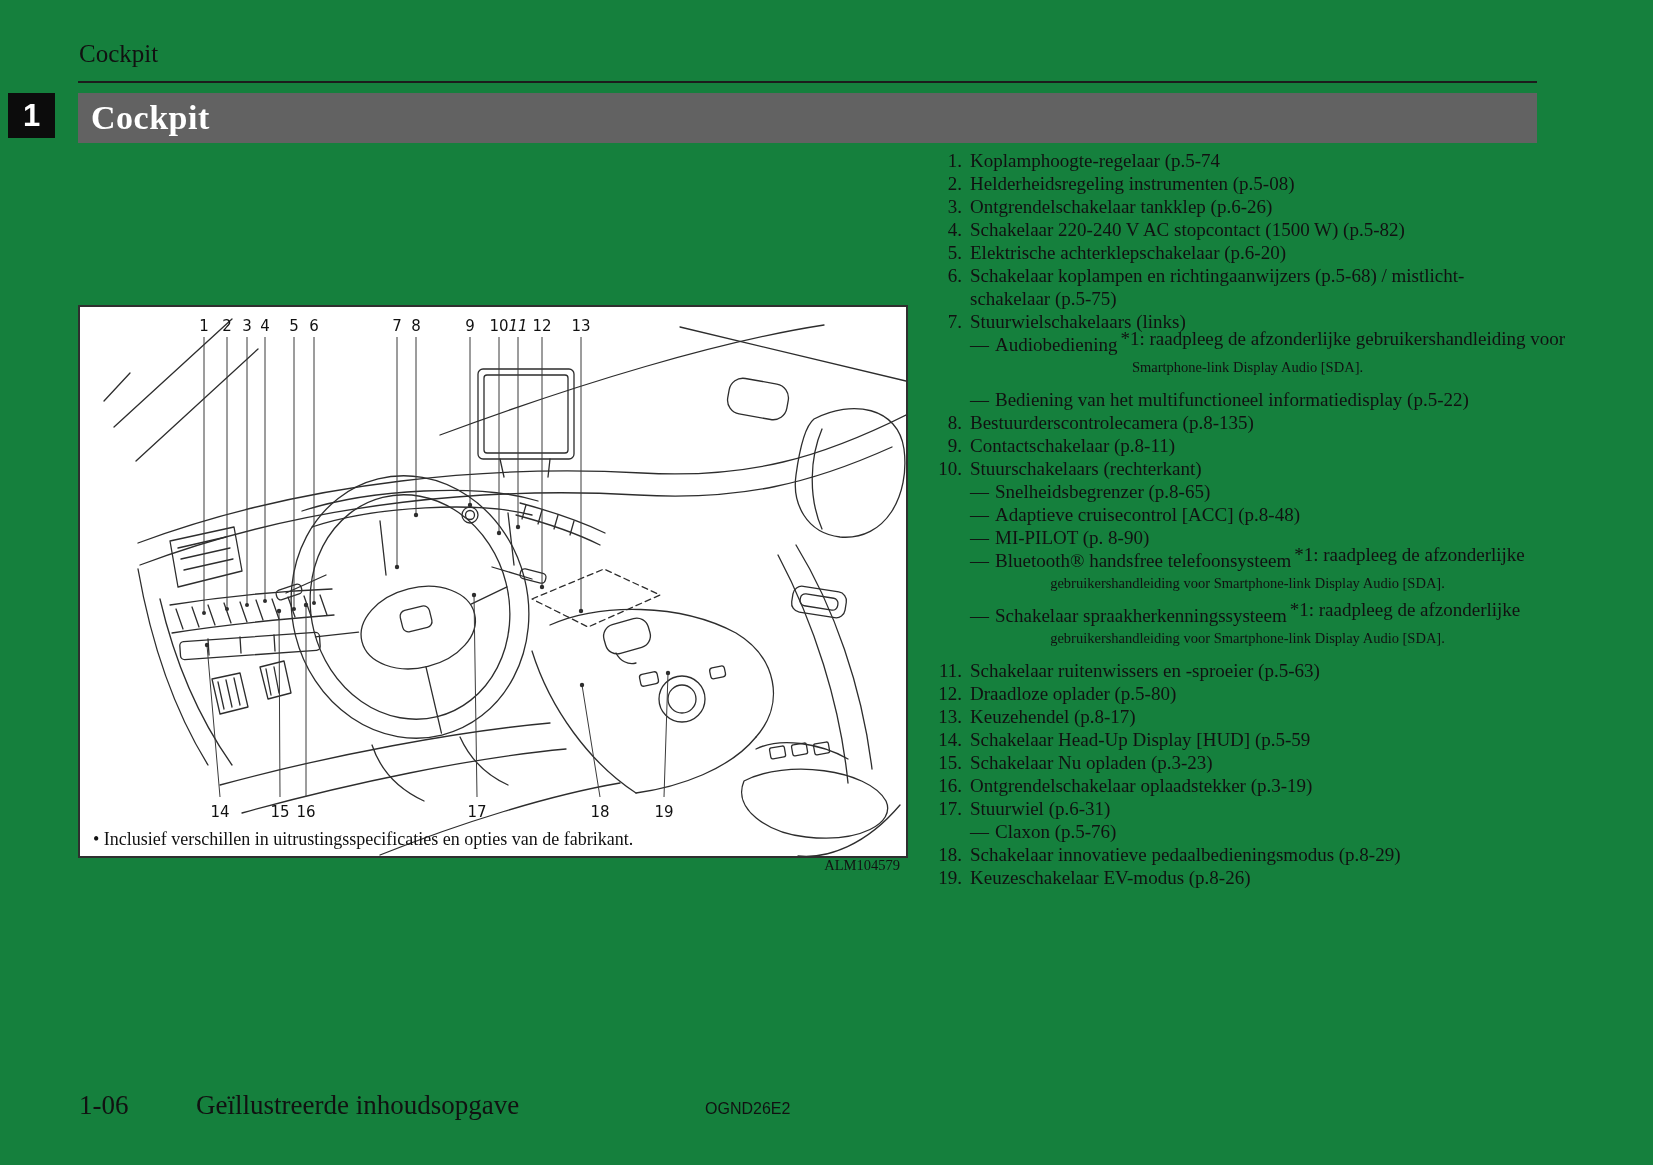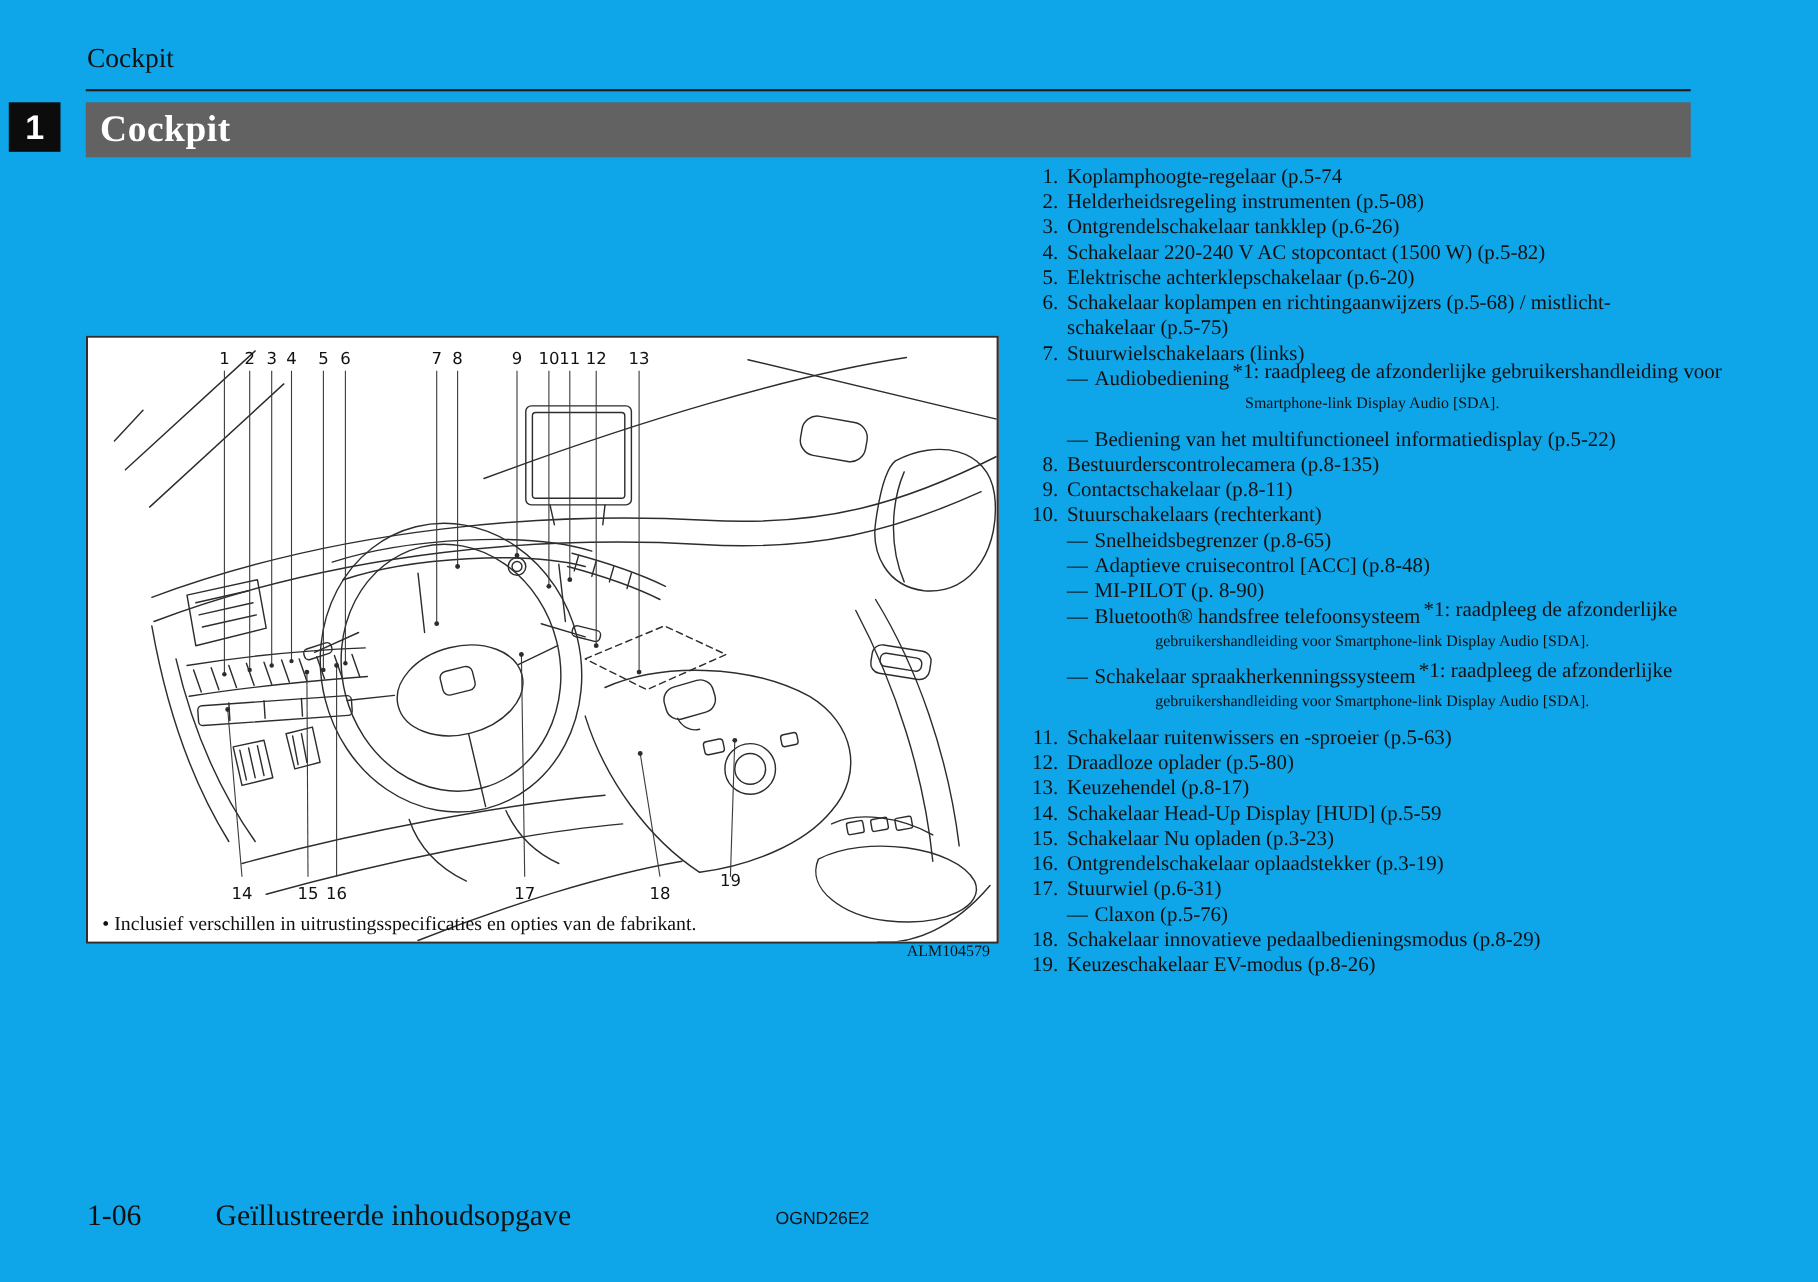--- a/index.html
+++ b/index.html
@@ -1,16 +1,16 @@
 <!DOCTYPE html>
 <html><head>
 <meta charset="utf-8">
 <style>
   html,body{margin:0;padding:0;background:#ffffff;}
-  .page{position:relative;width:1653px;height:1165px;background:#0ea5e9;
+  .page{position:relative;width:1653px;height:1165px;background:#15803d;
         font-family:"Liberation Serif",serif;color:#111;overflow:hidden;}
 
   .running-header{position:absolute;left:79px;top:40px;font-size:25px;}
   .header-rule{position:absolute;left:78px;top:81px;width:1459px;height:2px;background:#1c1c1c;}
 
   .chapter-tab{position:absolute;left:8px;top:93px;width:47px;height:45px;background:#0c0c0c;
                color:#fff;font-family:"Liberation Sans",sans-serif;font-weight:bold;font-size:31px;
                display:flex;align-items:center;justify-content:center;}
   .section-banner{position:absolute;left:78px;top:93px;width:1459px;height:50px;background:#626262;
                   color:#fff;display:flex;align-items:center;}
@@ -217,29 +217,29 @@
   <span class="callout" style="left: 124px; top: 10px;">1</span>
       <span class="callout" style="left: 147px; top: 10px;">2</span>
       <span class="callout" style="left: 167px; top: 10px;">3</span>
       <span class="callout" style="left: 185px; top: 10px;">4</span>
       <span class="callout" style="left: 214px; top: 10px;">5</span>
       <span class="callout" style="left: 234px; top: 10px;">6</span>
       <span class="callout" style="left: 317px; top: 10px;">7</span>
       <span class="callout" style="left: 336px; top: 10px;">8</span>
       <span class="callout" style="left: 390px; top: 10px;">9</span>
       <span class="callout" style="left: 419px; top: 10px;">10</span>
-      <span class="callout" style="left: 438px; top: 10px;">11</span>
+      <span class="callout" style="left: 438px; top: 10px; font-style: italic;">11</span>
       <span class="callout" style="left: 462px; top: 10px;">12</span>
       <span class="callout" style="left: 501px; top: 10px;">13</span>
       <span class="callout" style="left: 140px; top: 496px;">14</span>
       <span class="callout" style="left: 200px; top: 496px;">15</span>
       <span class="callout" style="left: 226px; top: 496px;">16</span>
       <span class="callout" style="left: 397px; top: 496px;">17</span>
       <span class="callout" style="left: 520px; top: 496px;">18</span>
-      <span class="callout" style="left: 584px; top: 484px; text-align: center;">19</span>
+      <span class="callout" style="left: 584px; top: 496px; text-align: center;">19</span>
     </div>
 
   <div class="legend" id="legend">
       <div class="legend-item">
         <span class="li-num">1.</span>
         <div class="li-body">
           <div class="li-text">Koplamphoogte-regelaar (p.5-74</div>
         </div>
       </div>
       <div class="legend-item">

